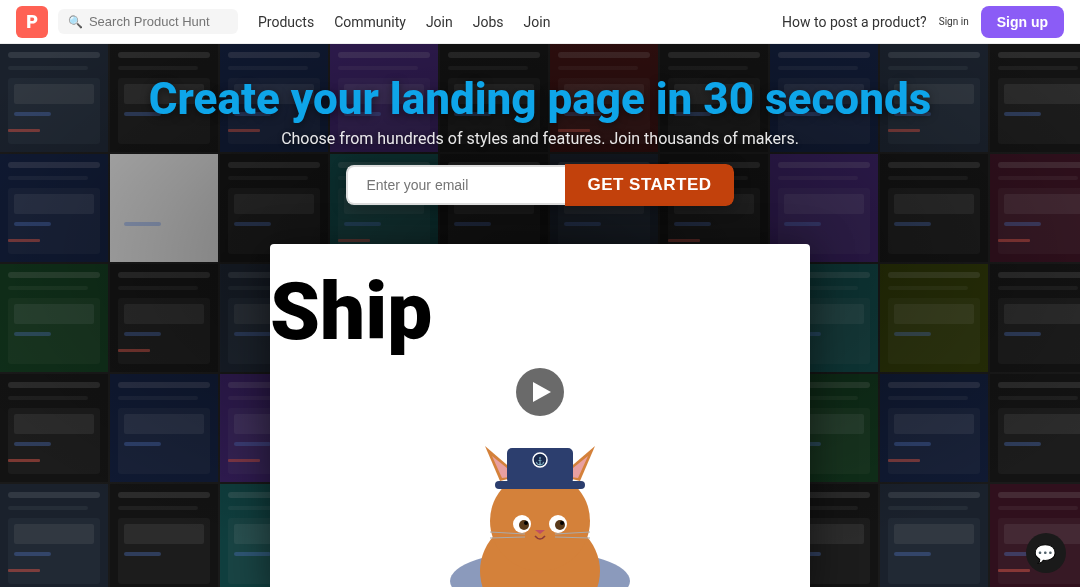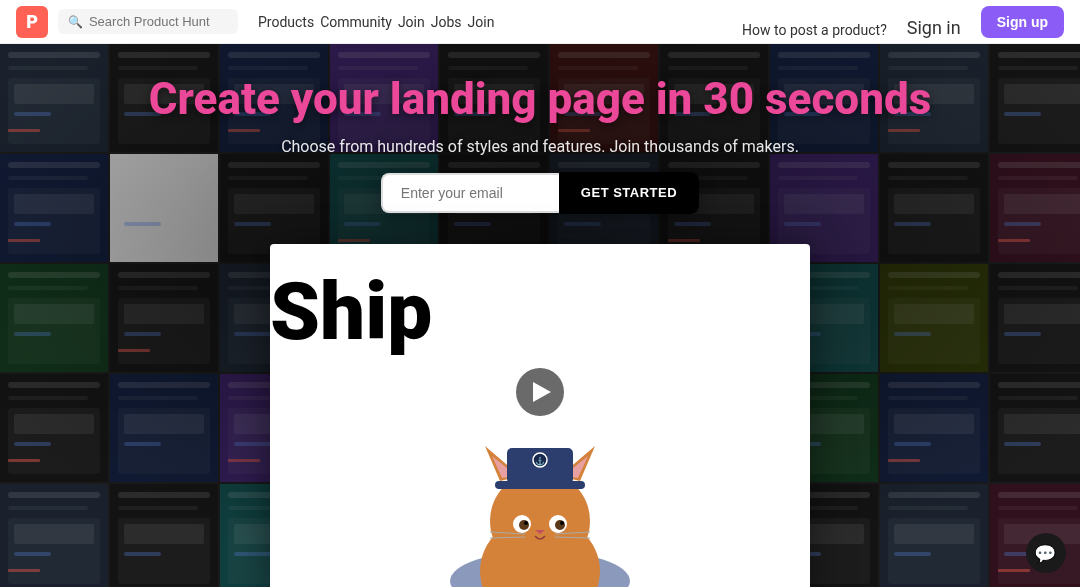--- a/index.html
+++ b/index.html
@@ -40,36 +40,36 @@
       color: #999;
       font-size: 12px;
       margin-right: 6px;
     }
     .nav-search input {
       border: none; background: transparent;
       font-size: 13px; color: #555;
       outline: none; width: 100%;
     }
     .nav-links {
-      display: flex; align-items: center; gap: 6px;
+      display: flex; align-items: center; gap: 20px;
       flex: 1;
     }
     .nav-link {
       font-size: 14px; color: #333; text-decoration: none;
       cursor: pointer;
     }
     .nav-right {
-      display: flex; align-items: flex-end; gap: 20px;
+      display: flex; align-items: center; gap: 12px;
       margin-left: auto;
     }
     .nav-how {
       font-size: 14px; color: #333; cursor: pointer;
     }
     .nav-signin {
-      font-size: 18px; color: #333; cursor: pointer;
+      font-size: 10px; color: #333; cursor: pointer;
     }
     .nav-signup {
       background: #8b5cf6;
       color: #fff;
       border: none;
       border-radius: 8px;
       padding: 8px 16px;
       font-size: 14px;
       font-weight: 600;
       cursor: pointer;
@@ -157,23 +157,23 @@
       display: flex;
       flex-direction: column;
       align-items: center;
       padding-top: 30px;
       z-index: 10;
     }
 
     .hero-title {
       font-size: 44px;
       font-weight: 800;
-      color: #ec4899;
+      color: #0ea5e9;
       text-align: left;
-      margin-bottom: 12px;
+      margin-bottom: 4px;
       line-height: 1.15;
       text-shadow: 0 2px 8px rgba(0,0,0,0.5);
     }
 
     .hero-subtitle {
       font-size: 16px;
       color: rgba(255,255,255,0.9);
       text-align: center;
       margin-bottom: 16px;
       text-shadow: 0 1px 4px rgba(0,0,0,0.5);
@@ -189,32 +189,32 @@
       overflow: hidden;
     }
 
     .hero-email {
       border: 2px solid #ddd;
       border-right: none;
       border-radius: 8px 0 0 8px;
       padding: 10px 18px;
       font-size: 14px;
       outline: none;
-      width: 178px;
+      width: 219px;
       color: #666;
       background: #fff;
     }
 
     .hero-cta {
-      background: #000000;
+      background: #c2410c;
       color: #fff;
       border: none;
       border-radius: 0 8px 8px 0;
       padding: 10px 22px;
-      font-size: 13px;
+      font-size: 17px;
       font-weight: 700;
       letter-spacing: 0.5px;
       cursor: pointer;
       text-transform: uppercase;
       height: 42px;
     }
 
     
     .video-box {
       position: absolute;

